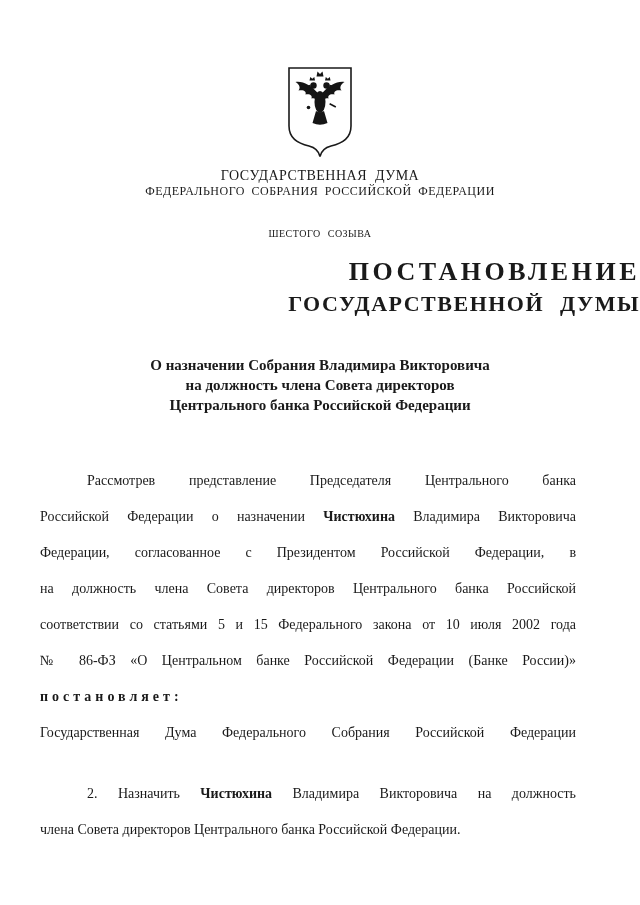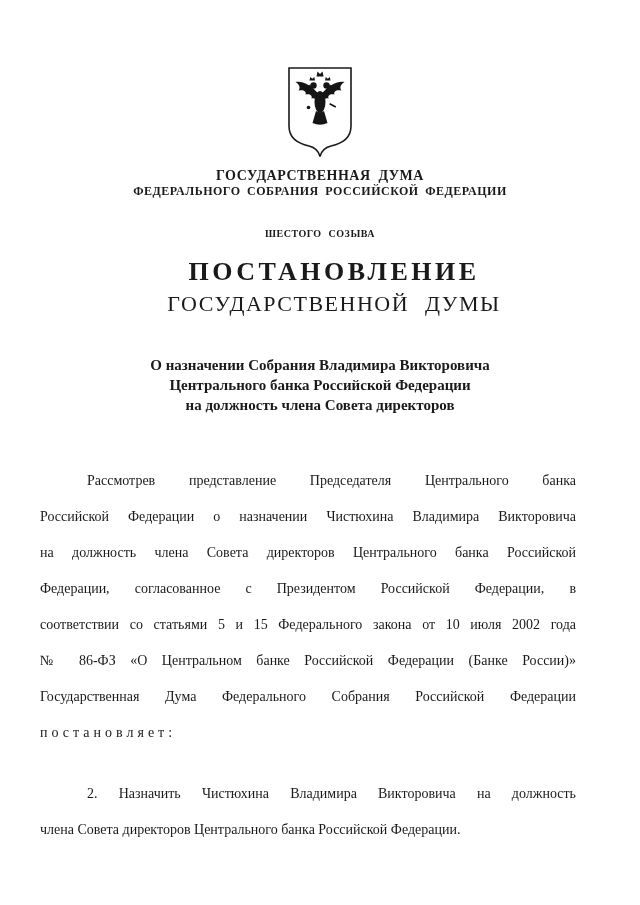--- a/index.html
+++ b/index.html
@@ -10,49 +10,49 @@
     color: #1a1a1a;
     overflow: hidden;
   }
   .page { width: 640px; height: 905px; position: relative; }
 
   
   .emblem-wrap { width: 66px; margin: 66px auto 6px auto; }
   .emblem-wrap svg { display: block; }
 
   
-  .org { text-align: center; font-weight: bold; letter-spacing: 0.5px; }
+  .org { text-align: center; font-weight: normal; letter-spacing: 0.5px; }
   .org-line1 { font-size: 14px; line-height: 15px; word-spacing: 4px; }
   .org-line2 { font-size: 12px; line-height: 16px; word-spacing: 3px; }
   .org-line3 { font-size: 10px; line-height: 15px; word-spacing: 4px; margin-top: 27px; }
 
   
-  .doc-type { text-align: center; margin-top: 17px; padding-left: 28px; }
+  .doc-type { text-align: right; margin-top: 17px; padding-left: 28px; }
   .doc-type-main {
     font-size: 26px; font-weight: bold; letter-spacing: 3.5px; line-height: 28px;
   }
   .doc-type-sub {
-    font-size: 22px; font-weight: normal; letter-spacing: 1.5px;
+    font-size: 22px; font-weight: bold; letter-spacing: 1.5px;
     word-spacing: 9px; line-height: 26px; margin-top: 5px;
   }
 
   
   .subject {
     margin-top: 38px; text-align: center;
     font-size: 15px; font-weight: bold; line-height: 20px;
   }
 
   
   .body-block { margin: 48px 64px 0 40px; font-size: 14px; }
   .paragraph { margin: 0; }
   .paragraph + .paragraph { margin-top: 25px; }
   .line { line-height: 36px; text-align: justify; white-space: normal; }
   .line.stretch { text-align-last: justify; }
   .line.indent { text-indent: 47px; }
-  .b { font-weight: normal; }
+  .b { font-weight: bold; }
   .sp { letter-spacing: 4px; }
 </style>
 </head>
 <body>
 
 <div class="page">
 
   <div class="emblem-wrap">
     <svg width="66" height="96" viewBox="0 0 66 96" xmlns="http://www.w3.org/2000/svg" aria-hidden="true">
 
@@ -93,34 +93,34 @@
     <div class="org-line3">ШЕСТОГО СОЗЫВА</div>
   </div>
 
   <div class="doc-type">
     <div class="doc-type-main">ПОСТАНОВЛЕНИЕ</div>
     <div class="doc-type-sub">ГОСУДАРСТВЕННОЙ ДУМЫ</div>
   </div>
 
   <div class="subject">
     <div>О назначении Собрания Владимира Викторовича</div>
+    <div>на должность члена Совета директоров</div>
     <div>Центрального банка Российской Федерации</div>
-    <div>на должность члена Совета директоров</div>
   </div>
 
   <div class="body-block">
     <div class="paragraph">
         <div class="line indent stretch"><span>Рассмотрев представление Председателя Центрального банка</span></div>
         <div class="line stretch"><span>Российской Федерации о назначении </span><span class="b">Чистюхина</span><span> Владимира Викторовича</span></div>
+        <div class="line stretch"><span>Федерации, согласованное с Президентом Российской Федерации, в</span></div>
         <div class="line stretch"><span>на должность члена Совета директоров Центрального банка Российской</span></div>
-        <div class="line stretch"><span>Федерации, согласованное с Президентом Российской Федерации, в</span></div>
         <div class="line stretch"><span>соответствии со статьями 5 и 15 Федерального закона от 10 июля 2002 года</span></div>
         <div class="line stretch"><span>№ 86-ФЗ «О Центральном банке Российской Федерации (Банке России)»</span></div>
+        <div class="line"><span class="b sp">постановляет:</span></div>
         <div class="line stretch"><span>Государственная Дума Федерального Собрания Российской Федерации</span></div>
-        <div class="line"><span class="b sp">постановляет:</span></div>
       </div>
     <div class="paragraph">
         <div class="line indent stretch"><span>2. Назначить </span><span class="b">Чистюхина</span><span> Владимира Викторовича на должность</span></div>
         <div class="line"><span>члена Совета директоров Центрального банка Российской Федерации.</span></div>
       </div>
   </div>
 
 </div>
 
 </body></html>

